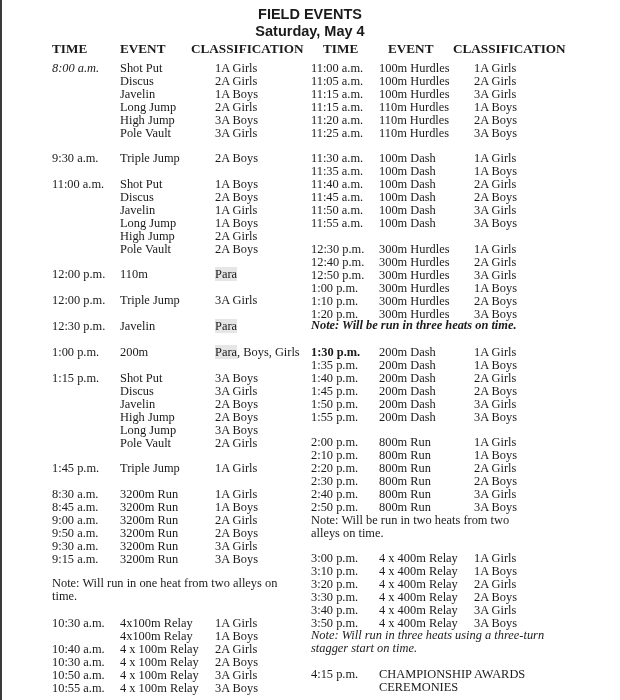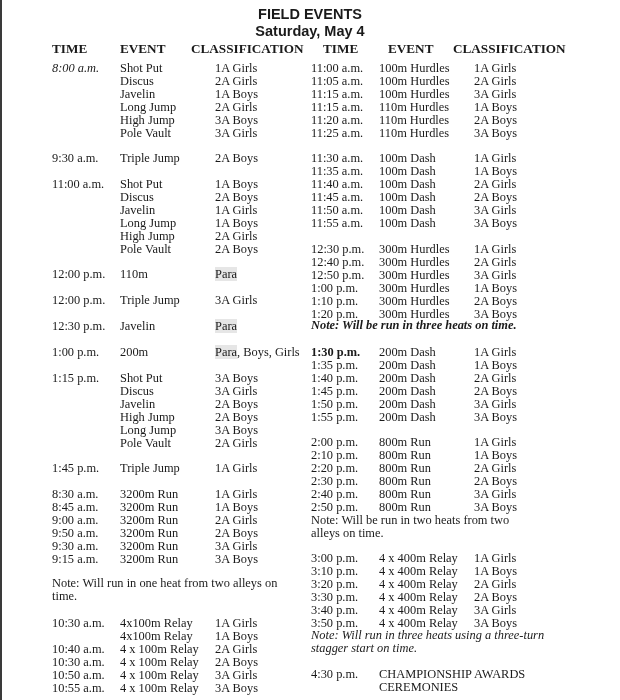--- a/index.html
+++ b/index.html
@@ -252,15 +252,15 @@
     <div class="cell" style="left: 311px; top: 617px;">3:50 p.m.</div>
     <div class="cell" style="left: 379px; top: 617px;">4 x 400m Relay</div>
     <div class="cell" style="left: 474px; top: 617px;"><span>3A Boys</span></div>
   </div>
 
 <div class="note" style="left:52px; top:577px; width:240px;">Note: Will run in one heat from two alleys on time.</div>
 <div class="note italic" style="left:311px; top:319px; width:240px;font-weight:bold;">Note: Will be run in three heats on time.</div>
 <div class="note" style="left:311px; top:514px; width:225px;">Note: Will be run in two heats from two alleys on time.</div>
 <div class="note italic" style="left:311px; top:629px; width:235px;">Note: Will run in three heats using a three-turn stagger start on time.</div>
 
-<div class="cell" style="left:311px; top:668px;">4:30 p.m.</div>
+<div class="cell" style="left:311px; top:668px;">4:15 p.m.</div>
 <div class="cell" style="left:379px; top:668px;">CHAMPIONSHIP AWARDS</div>
 <div class="cell" style="left:379px; top:681px;">CEREMONIES</div>
 
 </body></html>

